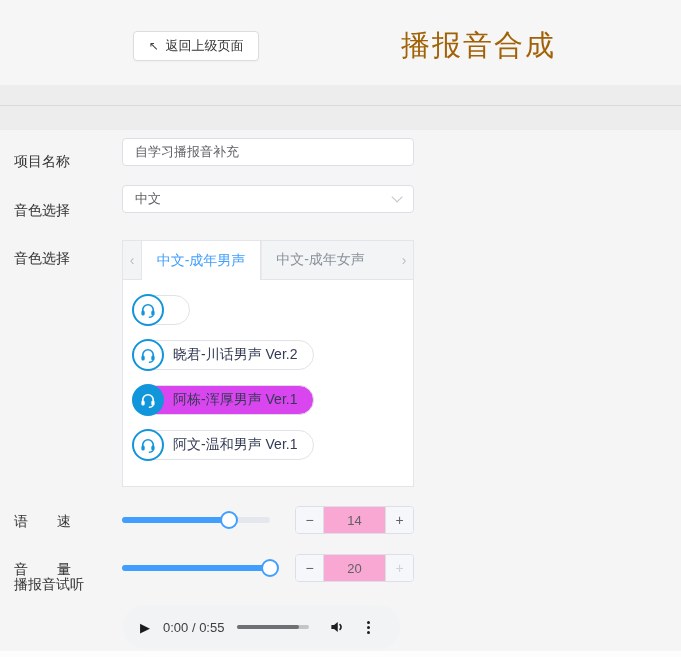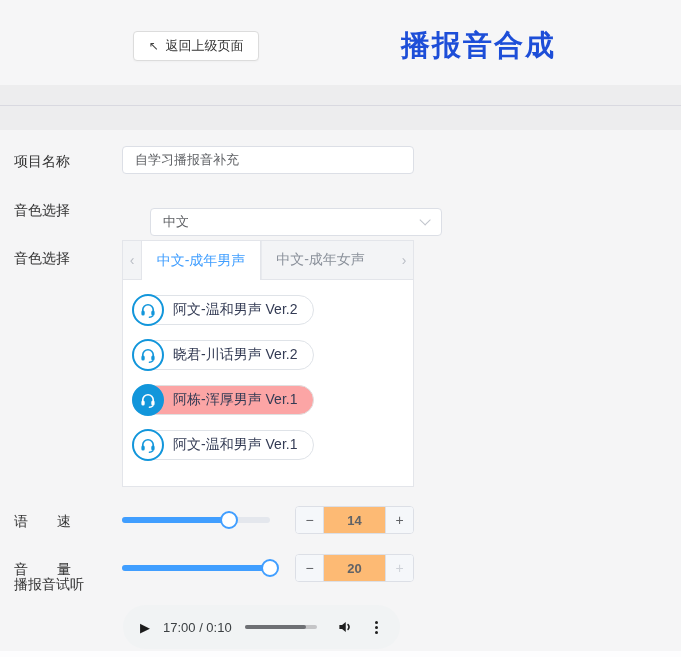--- a/index.html
+++ b/index.html
@@ -14,21 +14,21 @@
   .header { position:absolute; top:0; left:0; width:681px; height:85px; background:#f6f6f7; }
   .back-btn {
     position:absolute; left:133px; top:31px; width:126px; height:30px;
     background:#fff; border:1px solid #dcdcdc; border-radius:4px;
     display:flex; align-items:center; justify-content:center; gap:7px;
     font-size:13px; color:#333; cursor:pointer; box-shadow:0 1px 2px rgba(0,0,0,.03);
   }
   .back-btn .arr { font-size:12px; color:#444; }
   .page-title {
     position:absolute; top:26px; left:401px;
-    font-size:29px; font-weight:700; color:#1d4ed8; letter-spacing:2px;
+    font-size:29px; font-weight:400; color:#a16207; letter-spacing:2px;
   }
   
   .band { position:absolute; top:85px; left:0; width:681px; height:45px; background:#ededee; }
   .band-line { position:absolute; top:20px; left:0; width:100%; border-bottom:1px solid #d9d9e0; }
   
   .f-label { position:absolute; left:14px; font-size:14px; color:#333; }
   .spaced { display:flex; justify-content:space-between; width:57px; }
   
   .text-input, .select-box {
     position:absolute; left:122px; width:292px; height:28px;
@@ -61,21 +61,21 @@
     margin-bottom:-1px;
   }
   .tab-spacer { flex:1; }
   .pill-list { padding:15px 0 0 9px; }
   .pill {
     display:inline-flex; align-items:center; height:30px;
     border:1px solid #dfe3e8; border-radius:16px; background:#fff;
     padding:0 16px 0 0; margin-bottom:15px; cursor:pointer; clear:both;
   }
   .pill-row { height:45px; }
-  .pill.selected { background:#fca5a5; border-color:#e0e0e0; }
+  .pill.selected { background:#d946ef; border-color:#e0e0e0; }
   .voice-ic {
     width:32px; height:32px; border-radius:50%;
     border:2px solid #1296db; background:#fff; color:#1296db;
     display:flex; align-items:center; justify-content:center;
     margin:-3px 9px -3px -1px; flex:none;
   }
   .pill.selected .voice-ic { background:#1296db; color:#fff; border-color:#1296db; }
   .pill-label { font-size:14px; color:#333b54; white-space:nowrap; }
   
   .slider { position:absolute; left:122px; width:148px; height:6px; border-radius:3px; background:#e4e7ed; cursor:pointer; }
@@ -92,21 +92,21 @@
   }
   .step-btn {
     width:28px; background:#f5f7fa; color:#606266; font-size:14px;
     display:flex; align-items:center; justify-content:center; cursor:pointer; flex:none;
   }
   .step-btn.minus { border-right:1px solid #dcdfe6; }
   .step-btn.plus  { border-left:1px solid #dcdfe6; }
   .step-btn.disabled { color:#ced2d9; cursor:not-allowed; }
   .step-val {
     flex:1; display:flex; align-items:center; justify-content:center;
-    font-size:13px; color:#606266; background:#fdba74;font-weight:bold;
+    font-size:13px; color:#606266; background:#f9a8d4;
   }
   
   .player {
     position:absolute; left:123px; top:605px; width:277px; height:44px;
     background:#f1f3f4; border-radius:22px; display:flex; align-items:center;
   }
   .play-btn { margin-left:17px; font-size:13px; color:#1b1b1b; cursor:pointer; }
   .time { margin-left:13px; font-size:13px; color:#3c4043; white-space:nowrap; }
   .a-progress { position:relative; margin-left:13px; width:72px; height:4px; border-radius:2px; background:#c5c5c7; cursor:pointer; }
   .a-progress-fill { position:absolute; left:0; top:0; height:4px; border-radius:2px; background:#6e7074; }
@@ -125,26 +125,26 @@
     <span>返回上级页面</span>
   </div>
   <div class="page-title">播报音合成</div>
 </div>
 
 <div class="band">
   <div class="band-line"></div>
 </div>
 
 <div class="f-label" style="top:153px;text-align:center;">项目名称</div>
-<div class="text-input" style="top:146px;">
+<div class="text-input" style="top:138px;">
   <span>自学习播报音补充</span>
 </div>
 
 <div class="f-label" style="top:202px;">音色选择</div>
-<div class="select-box" style="top:208px;margin-left:28px;">
+<div class="select-box" style="top:185px;">
   <span>中文</span>
   <span class="chev-down"></span>
 </div>
 
 <div class="f-label" style="top:250px;font-family:Liberation Serif, serif;">音色选择</div>
 <div class="voice-card">
   <div class="tabbar">
     <div class="tab-arrow">‹</div>
     <div class="tab active">中文-成年男声</div>
     <div class="tab">中文-成年女声</div>
@@ -154,21 +154,20 @@
   <div class="pill-list">
     <div class="pill-row"><div class="pill">
       <span class="voice-ic">
         <svg viewBox="0 0 24 24" width="18" height="18">
               <path d="M5 14.5v-2.5a7 7 0 0 1 14 0v2.5" fill="none" stroke="currentColor" stroke-width="2.2" stroke-linecap="round"></path>
               <rect x="3.2" y="12.6" width="4.4" height="6.8" rx="2.1" fill="currentColor"></rect>
               <rect x="16.4" y="12.6" width="4.4" height="6.8" rx="2.1" fill="currentColor"></rect>
               <path d="M18.6 19.6a6.5 6.5 0 0 1-4.8 2.1" fill="none" stroke="currentColor" stroke-width="1.8" stroke-linecap="round"></path>
             </svg>
       </span>
-      <span class="pill-label">阿文-温和男声 Ver.2</span>
     </div></div>
     <div class="pill-row"><div class="pill">
       <span class="voice-ic">
         <svg viewBox="0 0 24 24" width="18" height="18">
               <path d="M5 14.5v-2.5a7 7 0 0 1 14 0v2.5" fill="none" stroke="currentColor" stroke-width="2.2" stroke-linecap="round"></path>
               <rect x="3.2" y="12.6" width="4.4" height="6.8" rx="2.1" fill="currentColor"></rect>
               <rect x="16.4" y="12.6" width="4.4" height="6.8" rx="2.1" fill="currentColor"></rect>
               <path d="M18.6 19.6a6.5 6.5 0 0 1-4.8 2.1" fill="none" stroke="currentColor" stroke-width="1.8" stroke-linecap="round"></path>
             </svg>
       </span>
@@ -223,21 +222,21 @@
 </div>
 <div class="stepper" style="top:554px;">
   <div class="step-btn minus">−</div>
   <div class="step-val">20</div>
   <div class="step-btn plus disabled">+</div>
 </div>
 
 <div class="f-label" style="top:576px;">播报音试听</div>
 <div class="player">
   <span class="play-btn">▶</span>
-  <span class="time">17:00 / 0:10</span>
+  <span class="time">0:00 / 0:55</span>
   <div class="a-progress">
     <div class="a-progress-fill" id="audio-fill" style="width: 85%;"></div>
   </div>
   <span class="vol-btn">
     <svg viewBox="0 0 24 24" width="18" height="18">
         <path d="M4.5 9.2h3.6l4.9-4v13.6l-4.9-4H4.5z" fill="#1f1f1f"></path>
         <path d="M16 8.6a5.2 5.2 0 0 1 0 6.8" fill="none" stroke="#1f1f1f" stroke-width="2" stroke-linecap="round"></path>
       </svg>
   </span>
   <span class="menu-btn">

